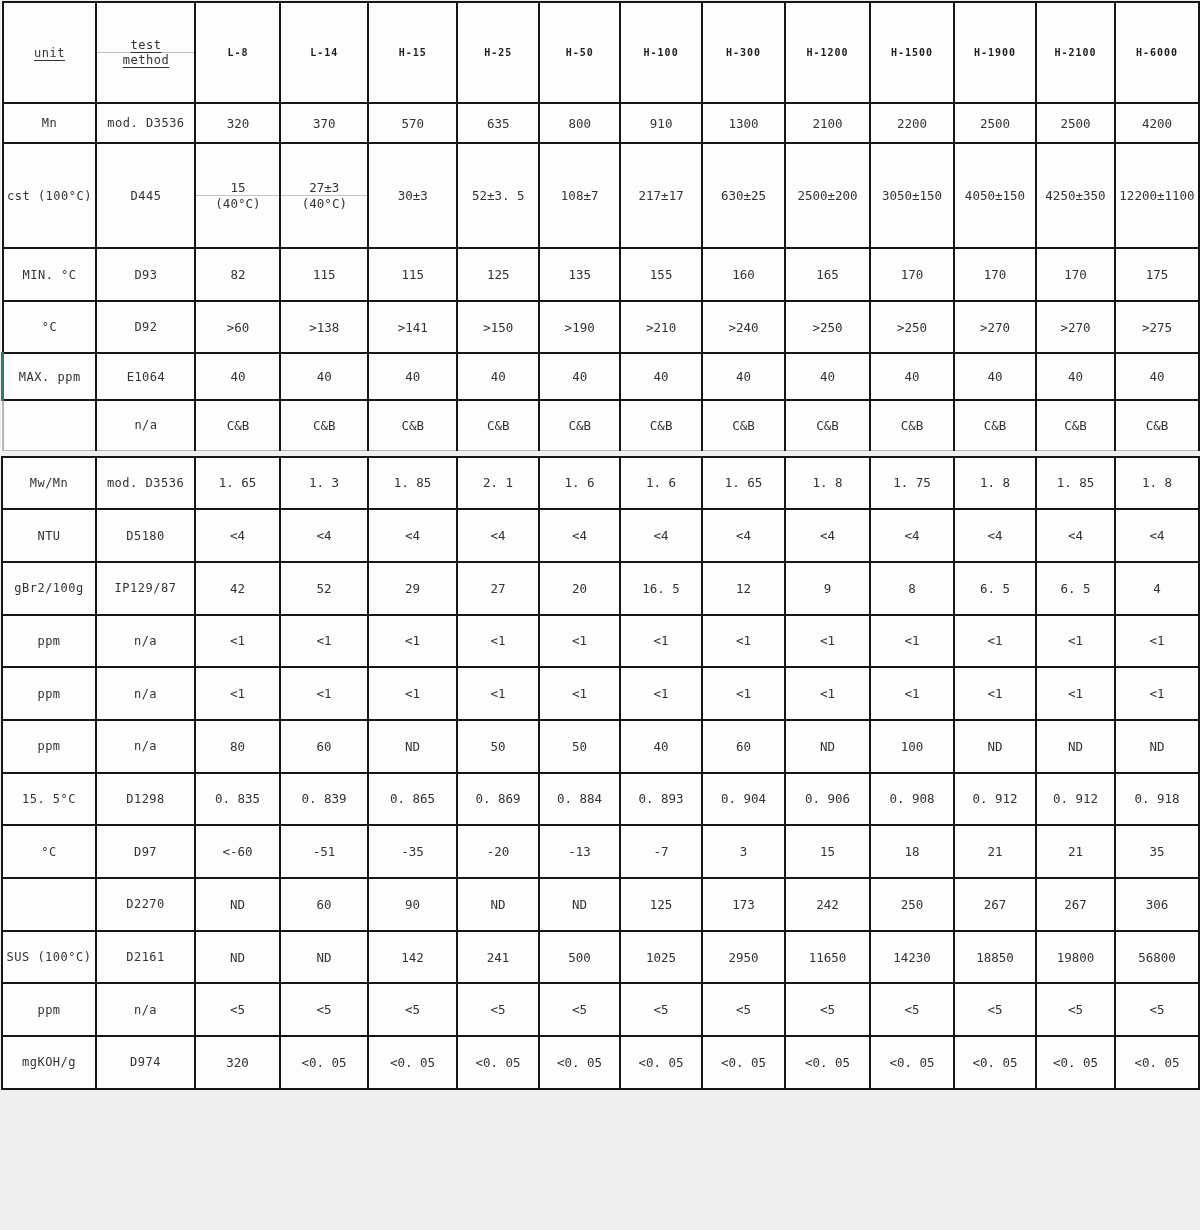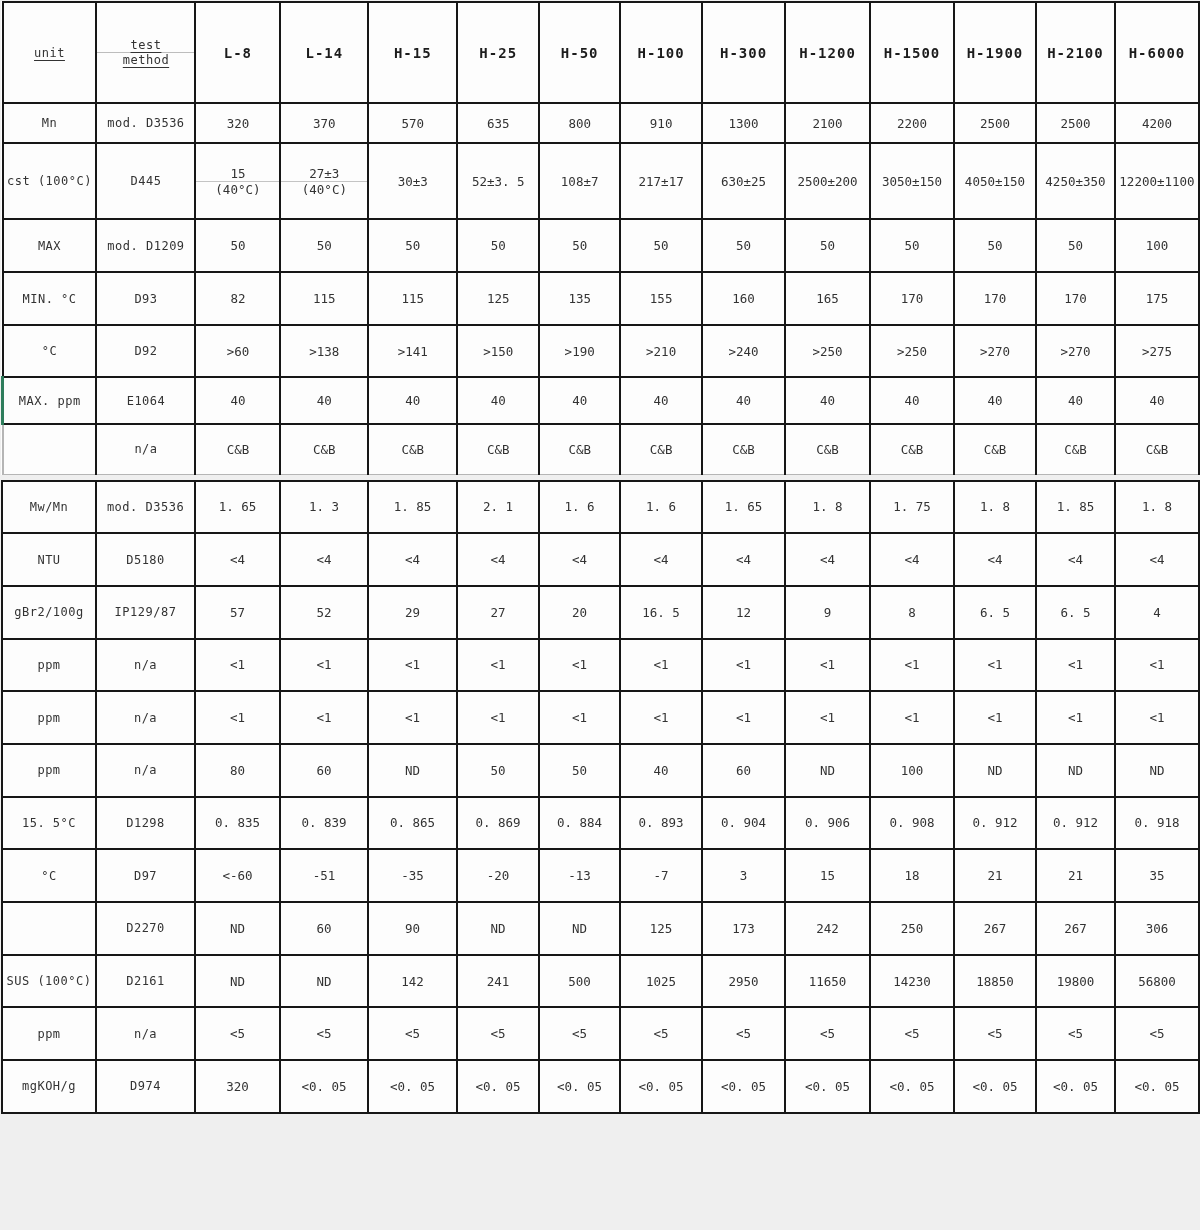--- a/index.html
+++ b/index.html
@@ -24,21 +24,21 @@
     text-align:center;
     vertical-align:middle;
     font-size:12.5px;
     color:#333;
     padding:0;
     overflow:hidden;
     white-space:nowrap;
   }
   td.c-head{
     font-weight:bold;
-    font-size:14px;
+    font-size:10px;
     letter-spacing:1px;
     color:#1c1c1c;
   }
   td.c-unit,td.c-method{font-size:12px;letter-spacing:0.5px;}
   .u{text-decoration:underline;text-underline-offset:3px;}
   .tm-wrap{display:flex;flex-direction:column;height:100%;}
   .tm-top,.tm-bottom{flex:1;display:flex;align-items:flex-end;justify-content:center;}
   .tm-top{border-bottom:1px solid #bdbdbd;}
   .split{display:flex;flex-direction:column;height:100%;}
   .split-top,.split-bottom{flex:1;display:flex;align-items:center;justify-content:center;}
@@ -105,21 +105,21 @@
           <td>635</td>
           <td>800</td>
           <td>910</td>
           <td>1300</td>
           <td>2100</td>
           <td>2200</td>
           <td>2500</td>
           <td>2500</td>
           <td>4200</td>
         </tr>
-        <tr style="height: 76px;">
+        <tr style="height: 105px;">
           <td class="c-unit">cst (100°C)</td>
           <td class="c-method">D445</td>
           <td>
             <div class="split">
               <div class="split-top">15</div>
               <div class="split-bottom">(40°C)</div>
             </div>
           </td>
           <td>
             <div class="split">
@@ -132,36 +132,20 @@
           <td>108±7</td>
           <td>217±17</td>
           <td>630±25</td>
           <td>2500±200</td>
           <td>3050±150</td>
           <td>4050±150</td>
           <td>4250±350</td>
           <td>12200±1100</td>
         </tr>
         <tr style="height: 53px;">
-          <td class="c-unit">MAX</td>
-          <td class="c-method">mod. D1209</td>
-          <td>50</td>
-          <td>50</td>
-          <td>50</td>
-          <td>50</td>
-          <td>50</td>
-          <td>50</td>
-          <td>50</td>
-          <td>50</td>
-          <td>50</td>
-          <td>50</td>
-          <td>50</td>
-          <td>100</td>
-        </tr>
-        <tr style="height: 53px;">
           <td class="c-unit">MIN. °C</td>
           <td class="c-method">D93</td>
           <td>82</td>
           <td>115</td>
           <td>115</td>
           <td>125</td>
           <td>135</td>
           <td>155</td>
           <td>160</td>
           <td>165</td>
@@ -266,21 +250,21 @@
           <td>&lt;4</td>
           <td>&lt;4</td>
           <td>&lt;4</td>
           <td>&lt;4</td>
           <td>&lt;4</td>
           <td>&lt;4</td>
         </tr>
         <tr>
           <td class="c-unit">gBr2/100g</td>
           <td class="c-method">IP129/87</td>
-          <td>57</td>
+          <td>42</td>
           <td>52</td>
           <td>29</td>
           <td>27</td>
           <td>20</td>
           <td>16. 5</td>
           <td>12</td>
           <td>9</td>
           <td>8</td>
           <td>6. 5</td>
           <td>6. 5</td>

